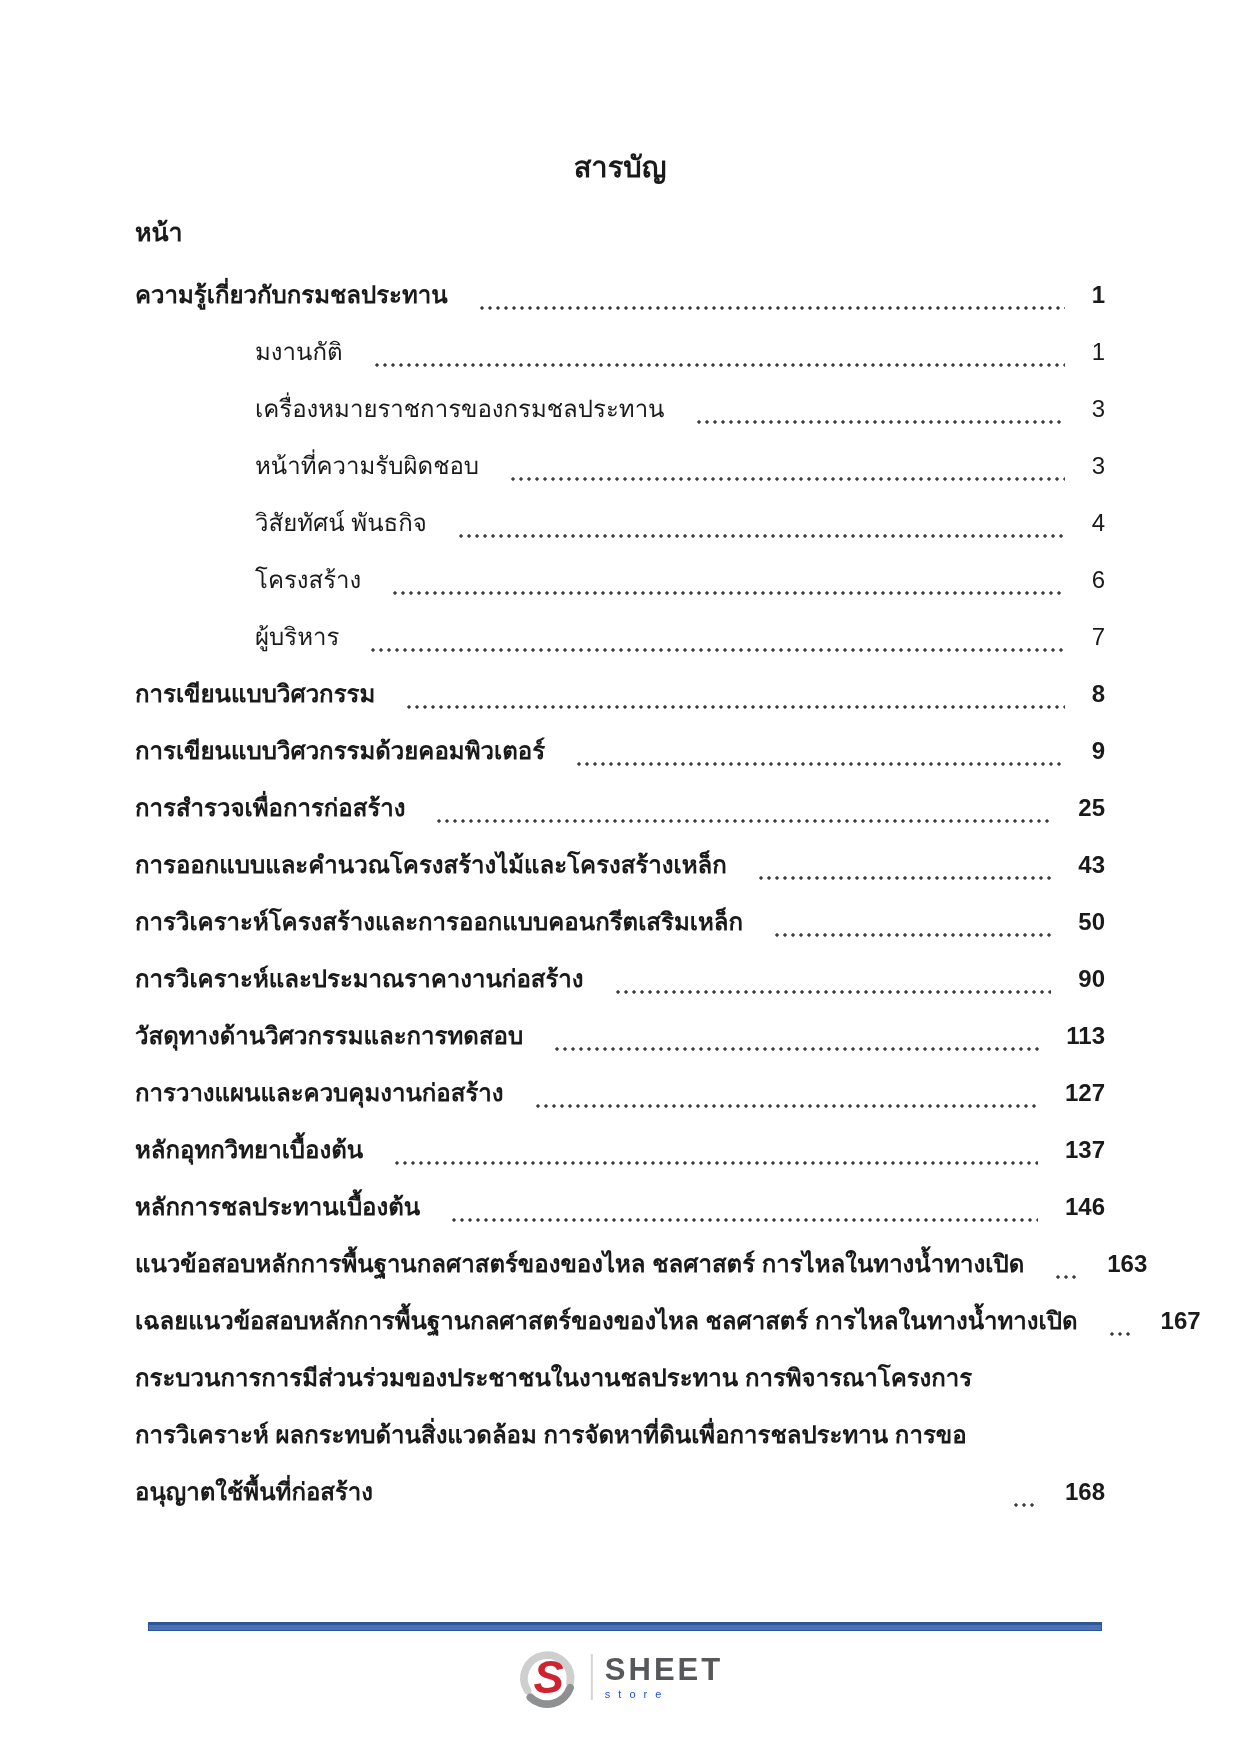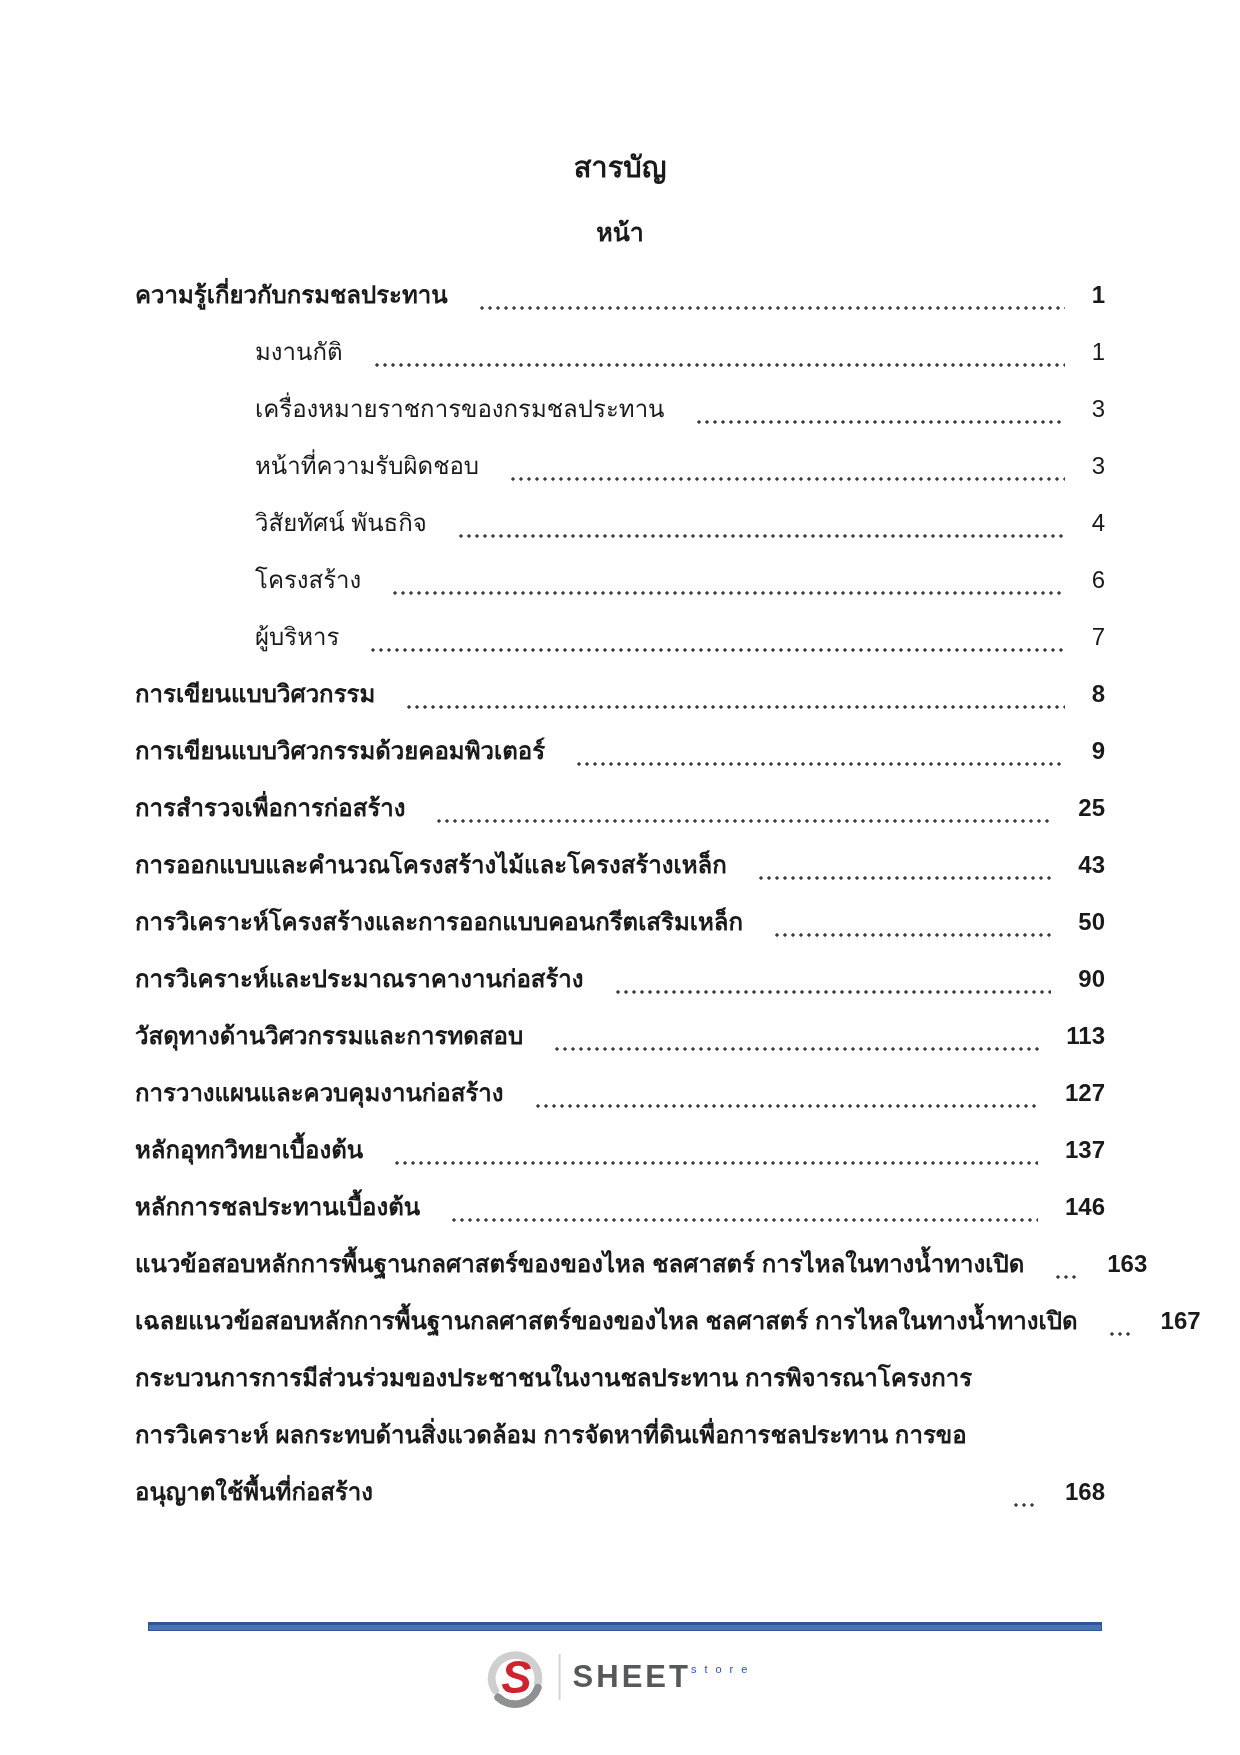--- a/index.html
+++ b/index.html
@@ -16,21 +16,21 @@
   .title {
     margin: 0;
     padding-top: 128px;
     text-align: center;
     font-size: 29px;
     font-weight: bold;
     color: #1a1a1a;
   }
   .col-header {
     margin: 22px 135px 0 135px;
-    text-align: center;
+    text-align: left;
     font-size: 25px;
     font-weight: bold;
   }
   .toc {
     margin: 14px 135px 0 135px;
   }
   .toc-row {
     display: flex;
     align-items: flex-end;
     font-size: 24px;
@@ -75,21 +75,21 @@
     transform: translateX(-50%);
     display: flex;
     align-items: center;
     gap: 12px;
   }
   .logo-sep {
     width: 2px;
     height: 46px;
     background: #d4d4d4;
   }
-  .logo-text { display: flex; flex-direction: row; }
+  .logo-text { display: flex; flex-direction: column; }
   .brand {
     font-size: 31px;
     font-weight: bold;
     color: #57585a;
     letter-spacing: 3px;
     line-height: 1.05;
   }
   .sub {
     font-size: 11px;
     color: #1d4ed8;

